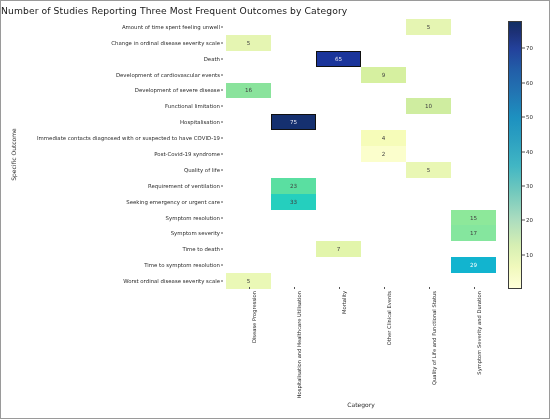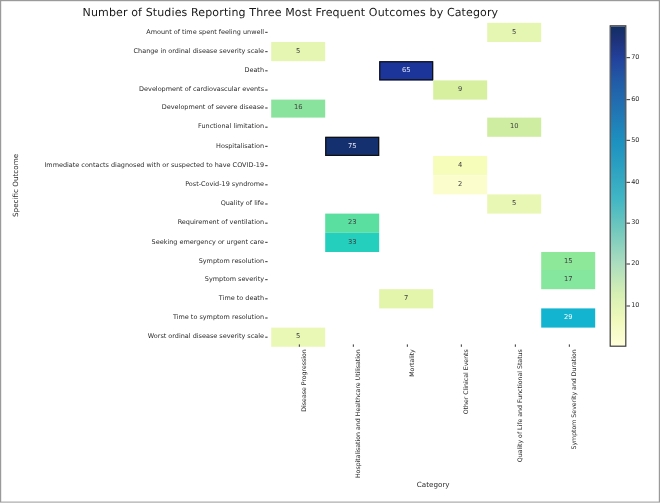--- a/index.html
+++ b/index.html
@@ -1,19 +1,19 @@
 <!DOCTYPE html>
 <html><head>
 <meta charset="utf-8">
 <style>
   html,body{margin:0;padding:0;background:#ffffff;}
   body{width:550px;height:419px;font-family:"DejaVu Sans",sans-serif;}
   #figure{position:relative;width:550px;height:419px;background:#ffffff;box-sizing:border-box;border:1px solid #9a9a9a;overflow:hidden;}
 
-  #title{position:absolute;left:0;top:4px;width:482px;text-align:center;font-size:9.2px;color:#1a1a1a;letter-spacing:0.1px;}
+  #title{position:absolute;left:0;top:4px;width:482px;text-align:left;font-size:9.2px;color:#1a1a1a;letter-spacing:0.1px;}
 
   
   #plot{position:absolute;left:225px;top:18px;width:270px;height:270px;}
   #plot .cell{position:absolute;box-sizing:border-box;display:flex;align-items:center;justify-content:center;font-size:5.6px;}
 
   
   #ylabels{position:absolute;left:0px;top:18px;width:222px;height:270px;}
   #ylabels .yt{position:absolute;right:3px;text-align:right;font-size:5.4px;color:#2b2b2b;white-space:nowrap;transform:translateY(-50%);}
   #ylabels .ytick{position:absolute;right:0px;width:2.5px;height:1px;background:#555;transform:translateY(-50%);}
 

